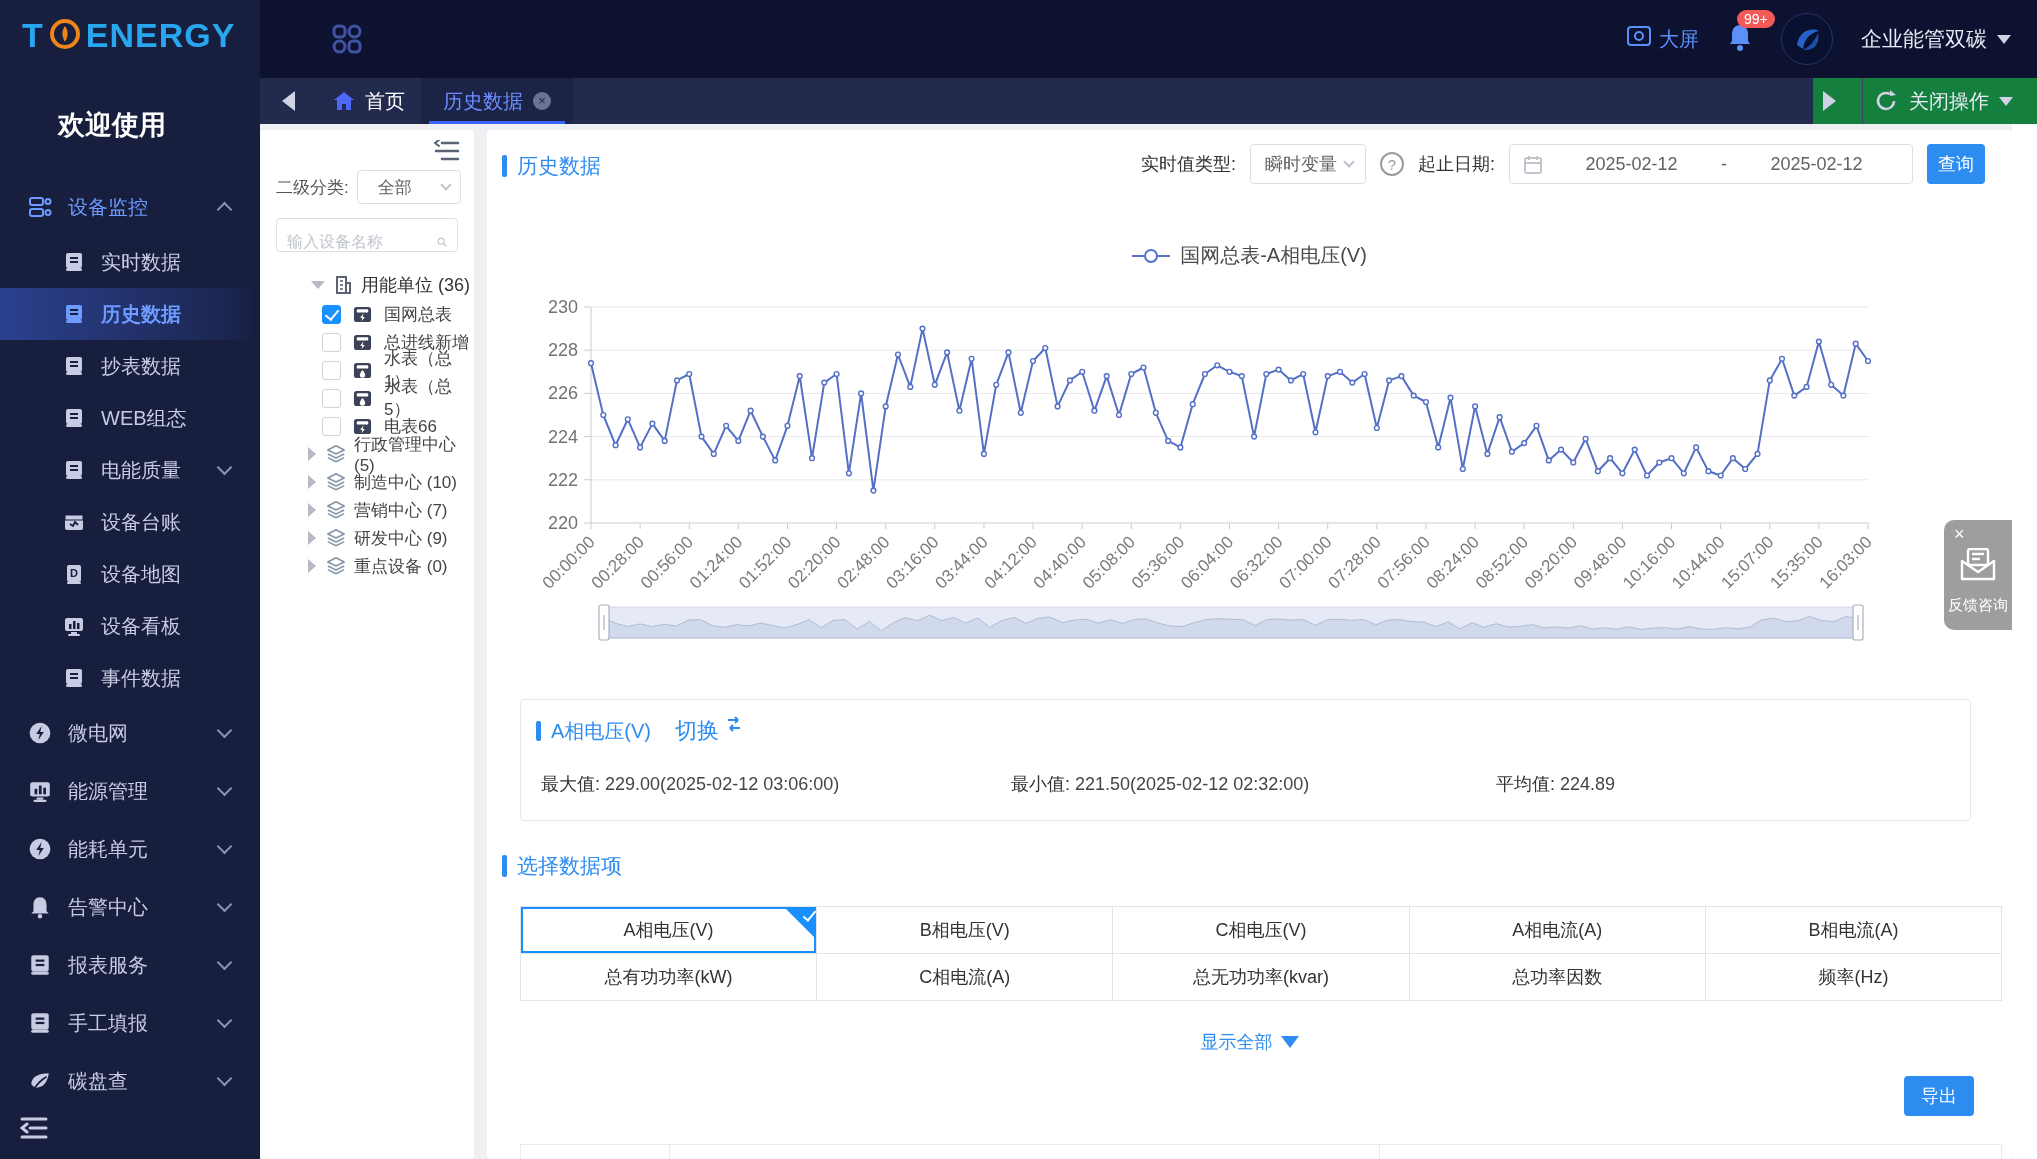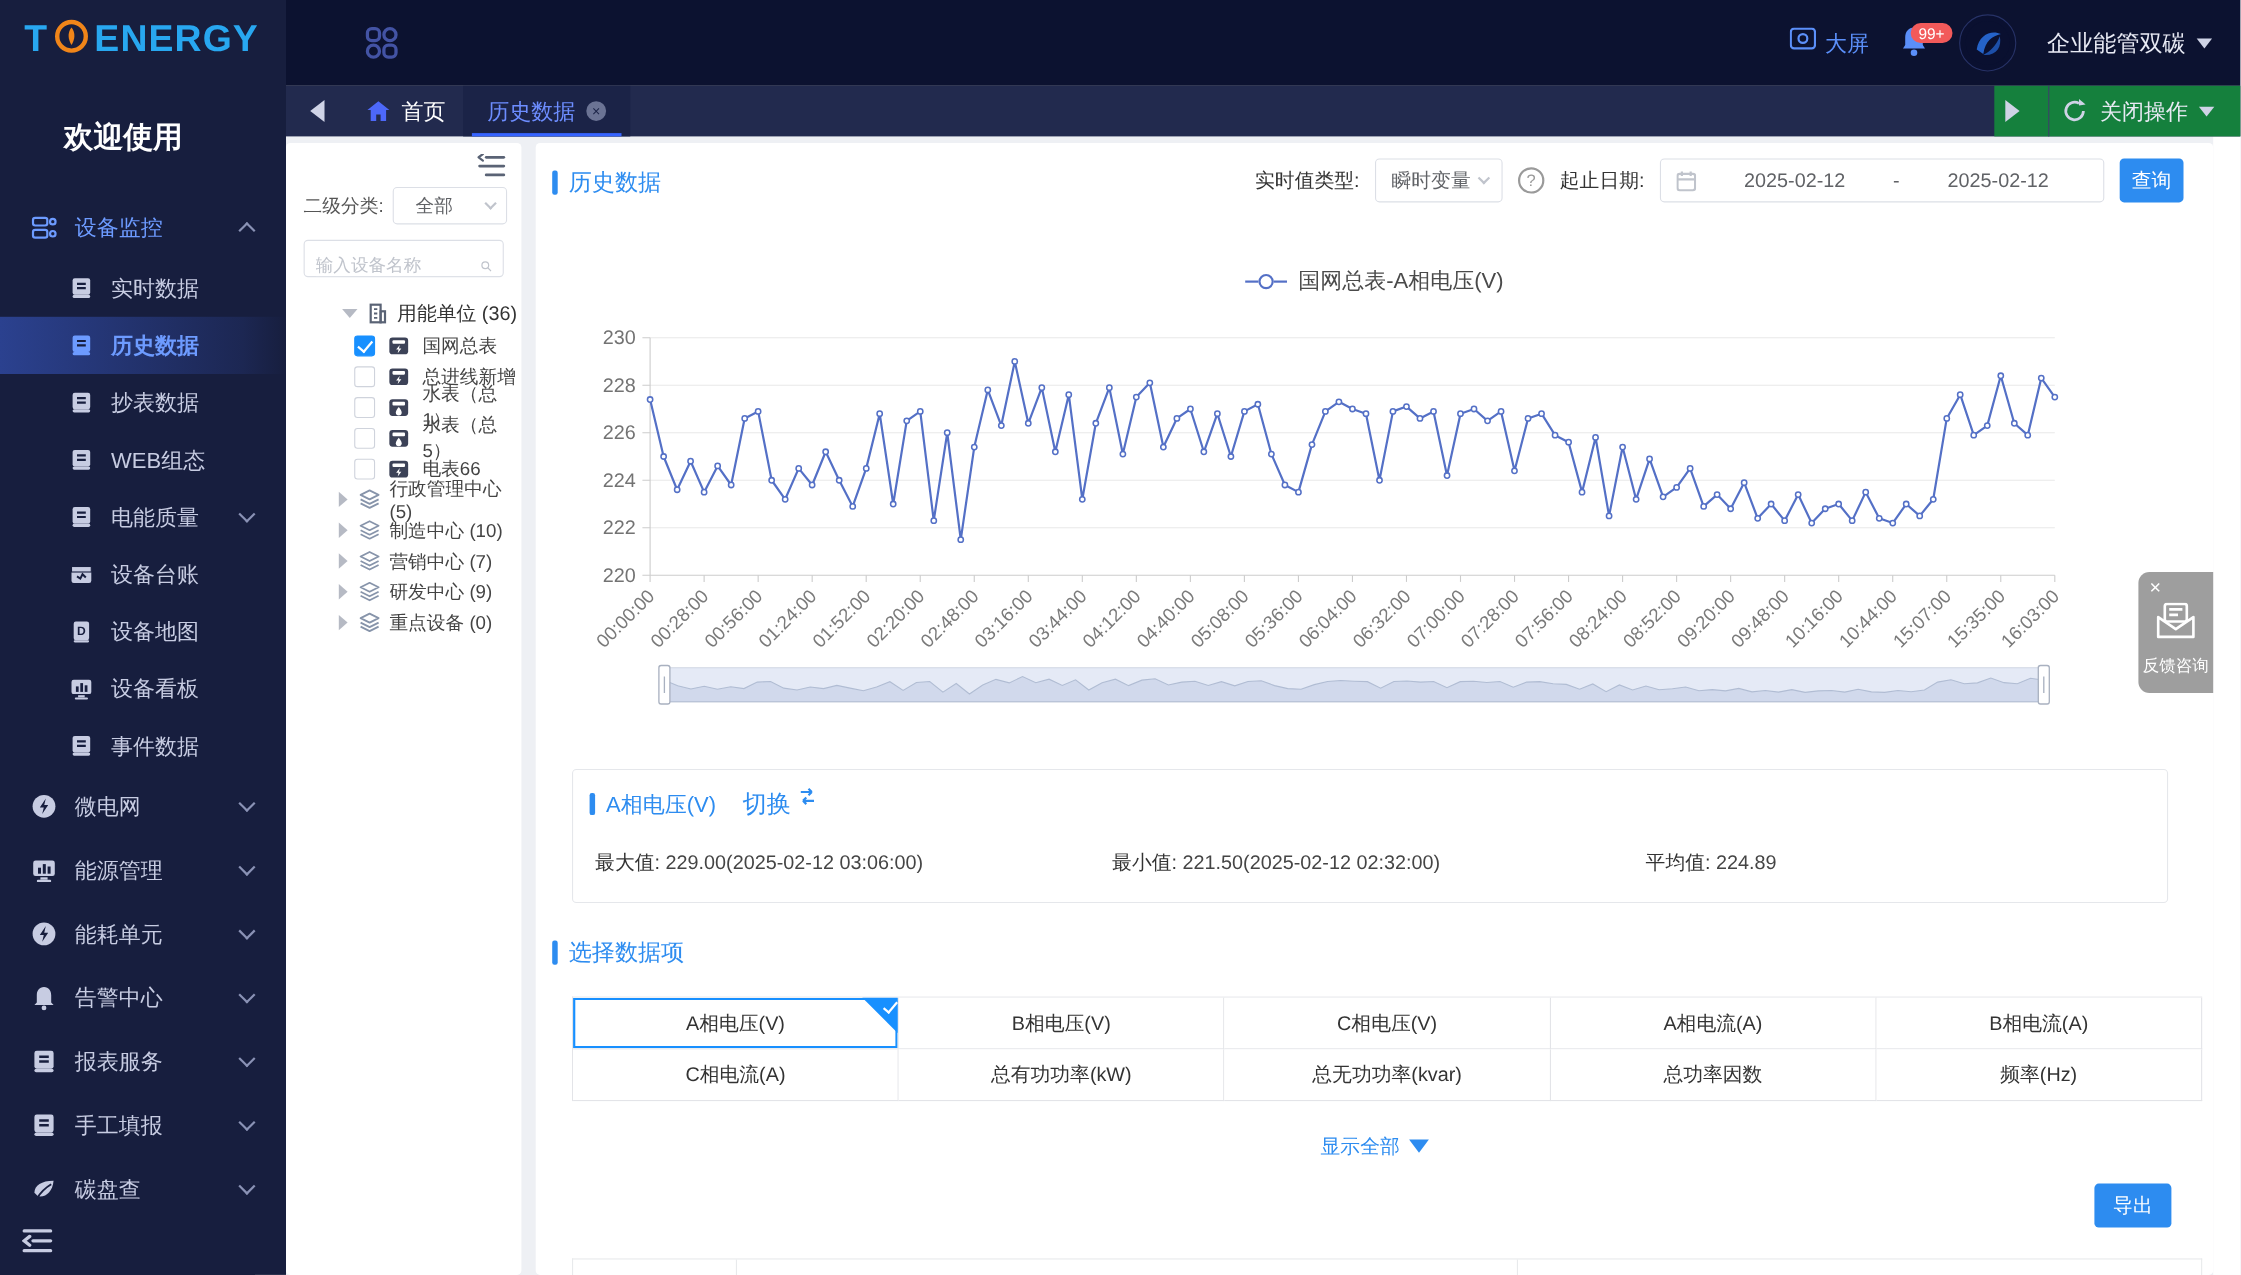--- a/index.html
+++ b/index.html
@@ -23,21 +23,21 @@
   .chev.down { transform:rotate(45deg); margin-top:-5px; }
   .chev.up { transform:rotate(-135deg); margin-top:5px; }
   .collapse-btn { position:absolute; left:20px; bottom:18px; width:30px; height:26px; cursor:pointer; }
 
   
   .topbar { position:absolute; left:260px; top:0; width:1777px; height:78px; background:#0c1230; display:flex; align-items:center; z-index:4; }
   .apps-icon { margin-left:72px; width:30px; height:30px; cursor:pointer; }
   .top-right { position:absolute; right:26px; display:flex; align-items:center; gap:28px; }
   .bigscreen { display:flex; align-items:center; gap:8px; color:#5b8ff9; font-size:20px; cursor:pointer; }
   .bell-wrap { position:relative; cursor:pointer; }
-  .badge { position:absolute; top:-12px; left:10px; background:#f25a5a; color:#fff; font-size:14px; padding:2px 7px; border-radius:10px; line-height:14px;margin-top:11px; }
+  .badge { position:absolute; top:-12px; left:10px; background:#f25a5a; color:#fff; font-size:14px; padding:2px 7px; border-radius:10px; line-height:14px; }
   .avatar { width:52px; height:52px; border-radius:50%; background:#0a1030; border:1px solid #273266; display:flex; align-items:center; justify-content:center; cursor:pointer; overflow:hidden; }
   .workspace { display:flex; align-items:center; gap:10px; color:#e8eaf4; font-size:21px; cursor:pointer; }
   .caret-down { width:0; height:0; border-left:7px solid transparent; border-right:7px solid transparent; border-top:9px solid #cfd3e6; }
 
   
   .tabbar { position:absolute; left:260px; top:78px; width:1777px; height:46px; background:#222a4e; display:flex; align-items:center; z-index:4; }
   .tb-back { width:0; height:0; border-top:10px solid transparent; border-bottom:10px solid transparent; border-right:13px solid #cfd3e6; margin-left:22px; cursor:pointer; }
   .home-tab { display:flex; align-items:center; gap:10px; color:#fff; font-size:20px; margin-left:22px; padding:0 16px; height:46px; cursor:pointer; }
   .tab { position:relative; display:flex; align-items:center; gap:10px; height:46px; padding:0 22px; font-size:20px; color:#6d8dff; cursor:pointer; background:#1b2347; }
   .tab.active::after { content:""; position:absolute; left:8px; right:8px; bottom:0; height:3px; background:#3764ff; }
@@ -768,24 +768,24 @@
         <div class="sel-cell">
           <span>C相电压(V)</span>
         </div>
         <div class="sel-cell">
           <span>A相电流(A)</span>
         </div>
         <div class="sel-cell">
           <span>B相电流(A)</span>
         </div>
         <div class="sel-cell">
+          <span>总有功功率(kW)</span>
+        </div>
+        <div class="sel-cell">
           <span>C相电流(A)</span>
-        </div>
-        <div class="sel-cell">
-          <span>总有功功率(kW)</span>
         </div>
         <div class="sel-cell">
           <span>总无功功率(kvar)</span>
         </div>
         <div class="sel-cell">
           <span>总功率因数</span>
         </div>
         <div class="sel-cell">
           <span>频率(Hz)</span>
         </div>

